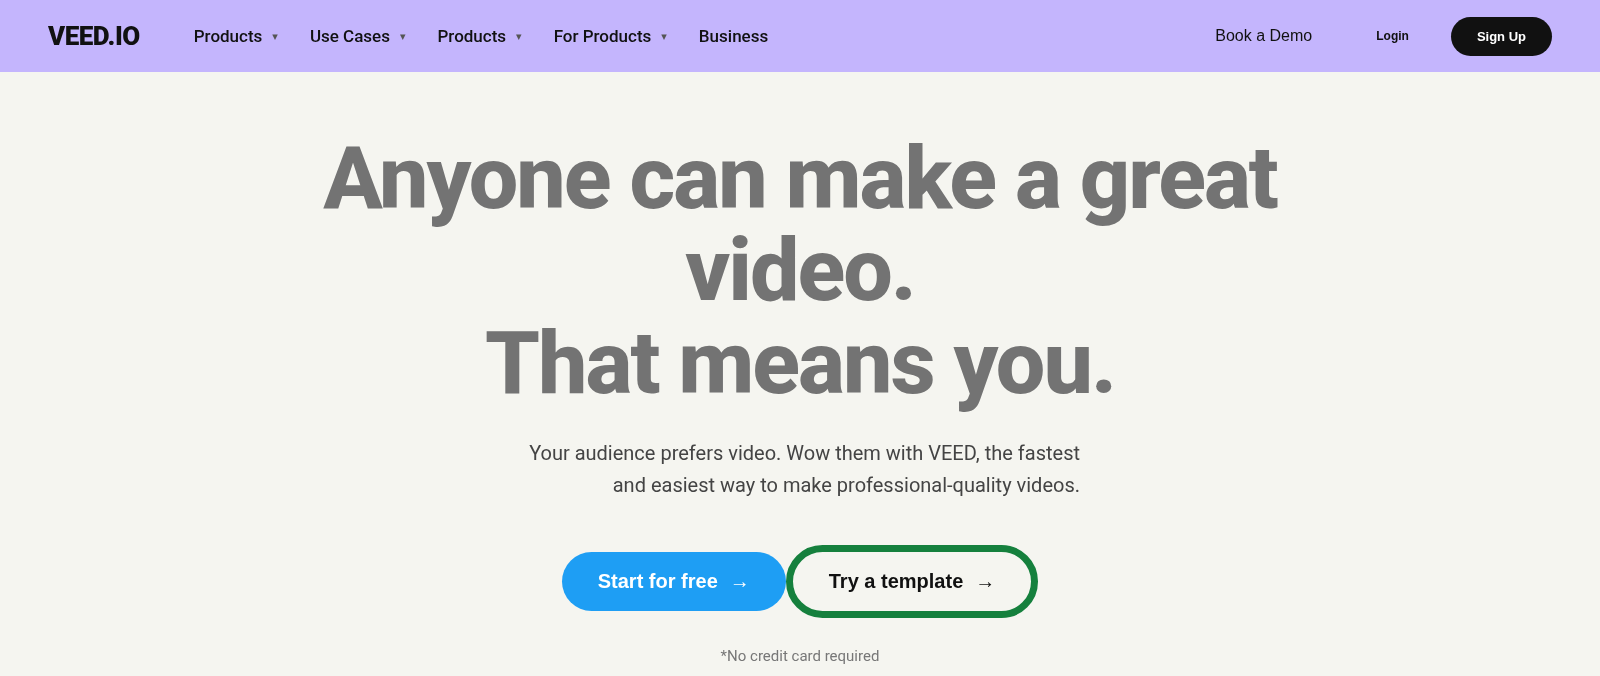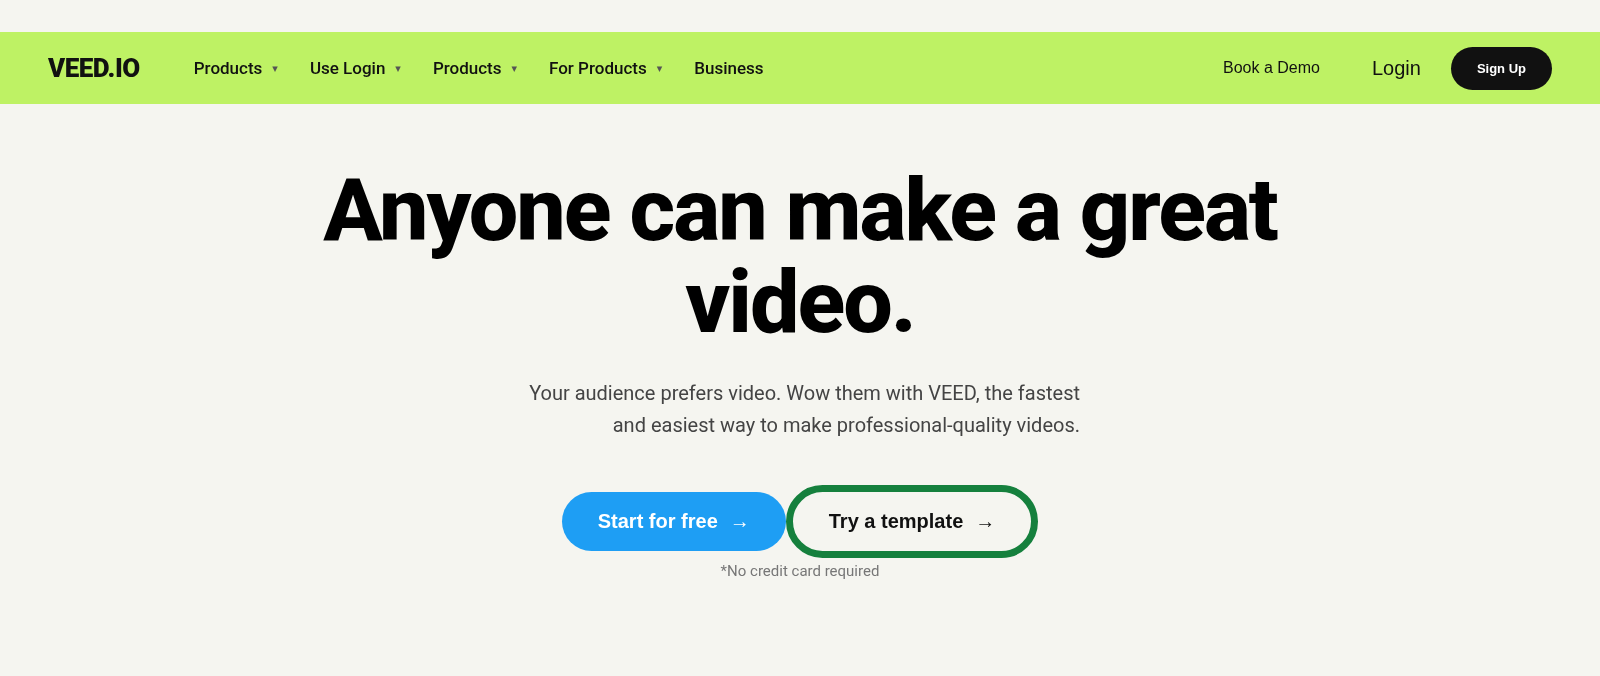--- a/index.html
+++ b/index.html
@@ -11,28 +11,27 @@
     body {
       font-family: -apple-system, BlinkMacSystemFont, 'Segoe UI', Roboto, Helvetica, Arial, sans-serif;
       background-color: #f5f5f0;
       width: 1600px;
       min-height: 676px;
       overflow-x: hidden;
     }
 
     
     nav {
-      background-color: #bef264;
+      background-color: #c4b5fd;
       display: flex;
       align-items: center;
       padding: 0 48px;
       height: 72px;
       position: relative;
       z-index: 10;
-      margin-top: 32px;
     }
 
     .nav-logo {
       font-size: 26px;
       font-weight: 900;
       color: #111;
       letter-spacing: -0.5px;
       text-decoration: none;
       margin-right: 40px;
       white-space: nowrap;
@@ -59,41 +58,42 @@
     }
 
     .nav-item .chevron {
       font-size: 11px;
       color: #555;
       margin-top: 1px;
     }
 
     .nav-right {
       display: flex;
-      gap: 8px;
+      align-items: center;
+      gap: 20px;
     }
 
     .btn-book-demo {
       padding: 10px 22px;
       border: none;
       background: transparent;
       font-size: 16px;
       font-weight: 500;
       color: #111;
       cursor: pointer;
       border-radius: 8px;
       white-space: nowrap;
     }
 
     .btn-login {
       padding: 10px 22px;
       border: none;
       background: transparent;
-      font-size: 20px;
-      font-weight: 400;
+      font-size: 12px;
+      font-weight: 700;
       color: #111;
       cursor: pointer;
       border-radius: 8px;
       white-space: nowrap;
     }
 
     .btn-signup {
       padding: 12px 26px;
       border: none;
       background: #111;
@@ -111,21 +111,21 @@
       flex-direction: column;
       align-items: center;
       text-align: center;
       padding: 60px 48px 40px;
     }
 
     .hero-headline {
       font-size: 88px;
       font-weight: 800;
       line-height: 1.05;
-      color: #000000;
+      color: #737373;
       max-width: 1100px;
       letter-spacing: -2px;
     }
 
     .hero-subheadline {
       margin-top: 28px;
       font-size: 20px;
       color: #444;
       line-height: 1.6;
       max-width: 560px;
@@ -170,37 +170,37 @@
       border-radius: 50px;
       cursor: pointer;
       white-space: nowrap;
     }
 
     .btn-try-template .arrow {
       font-size: 20px;
     }
 
     .no-credit-card {
-      margin-top: 4px;
+      margin-top: 29px;
       font-size: 15px;
       color: #777;
     }
   </style>
 </head>
 <body>
 
 <nav>
   <a class="nav-logo">VEED.IO</a>
   <div class="nav-links">
     <div class="nav-item">
       <span>Products</span>
       <span class="chevron">▾</span>
     </div>
     <div class="nav-item">
-      <span>Use Login</span>
+      <span>Use Cases</span>
       <span class="chevron">▾</span>
     </div>
     <div class="nav-item">
       <span>Products</span>
       <span class="chevron">▾</span>
     </div>
     <div class="nav-item">
       <span>For Products</span>
       <span class="chevron">▾</span>
     </div>
@@ -211,20 +211,21 @@
   <div class="nav-right">
     <button class="btn-book-demo">Book a Demo</button>
     <button class="btn-login">Login</button>
     <button class="btn-signup">Sign Up</button>
   </div>
 </nav>
 
 <section class="hero">
   <h1 class="hero-headline">
     <span>Anyone can make a great video.</span><br>
+    <span>That means you.</span>
   </h1>
   <p class="hero-subheadline">Your audience prefers video. Wow them with VEED, the fastest and easiest way to make professional-quality videos.</p>
   <div class="hero-buttons">
     <button class="btn-start-free">
       <span>Start for free</span>
       <span class="arrow">→</span>
     </button>
     <button class="btn-try-template">
       <span>Try a template</span>
       <span class="arrow">→</span>

